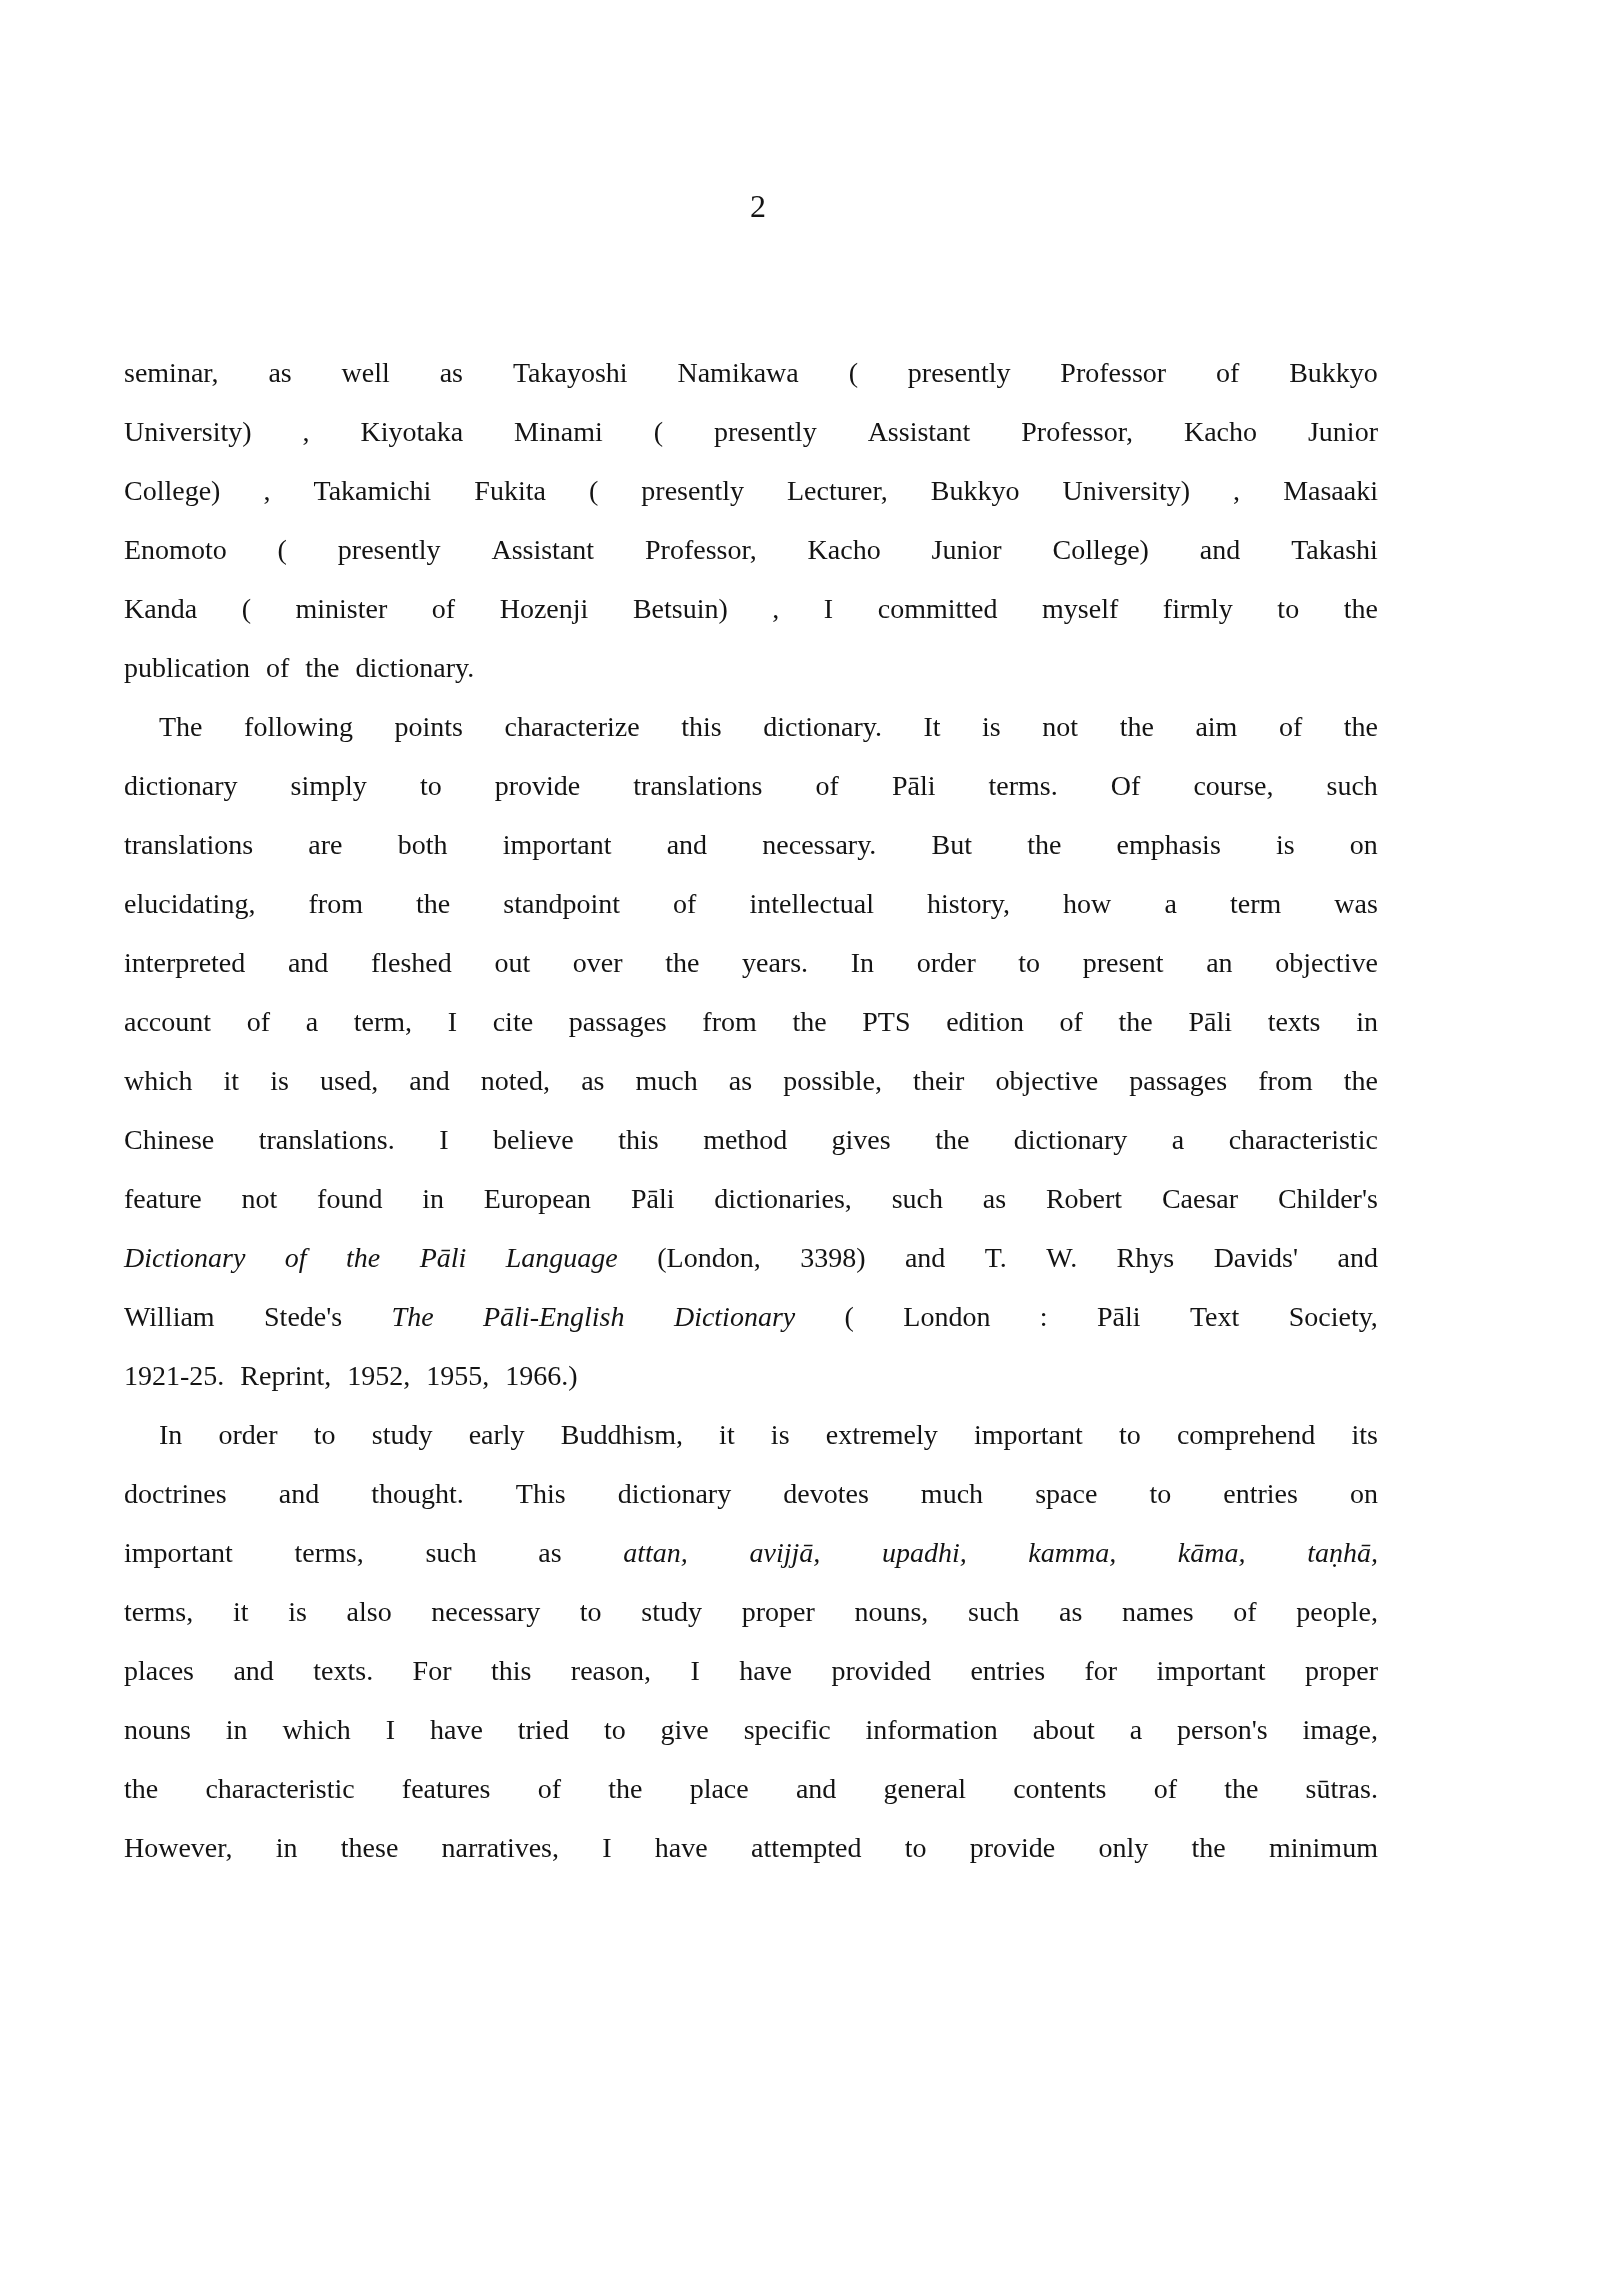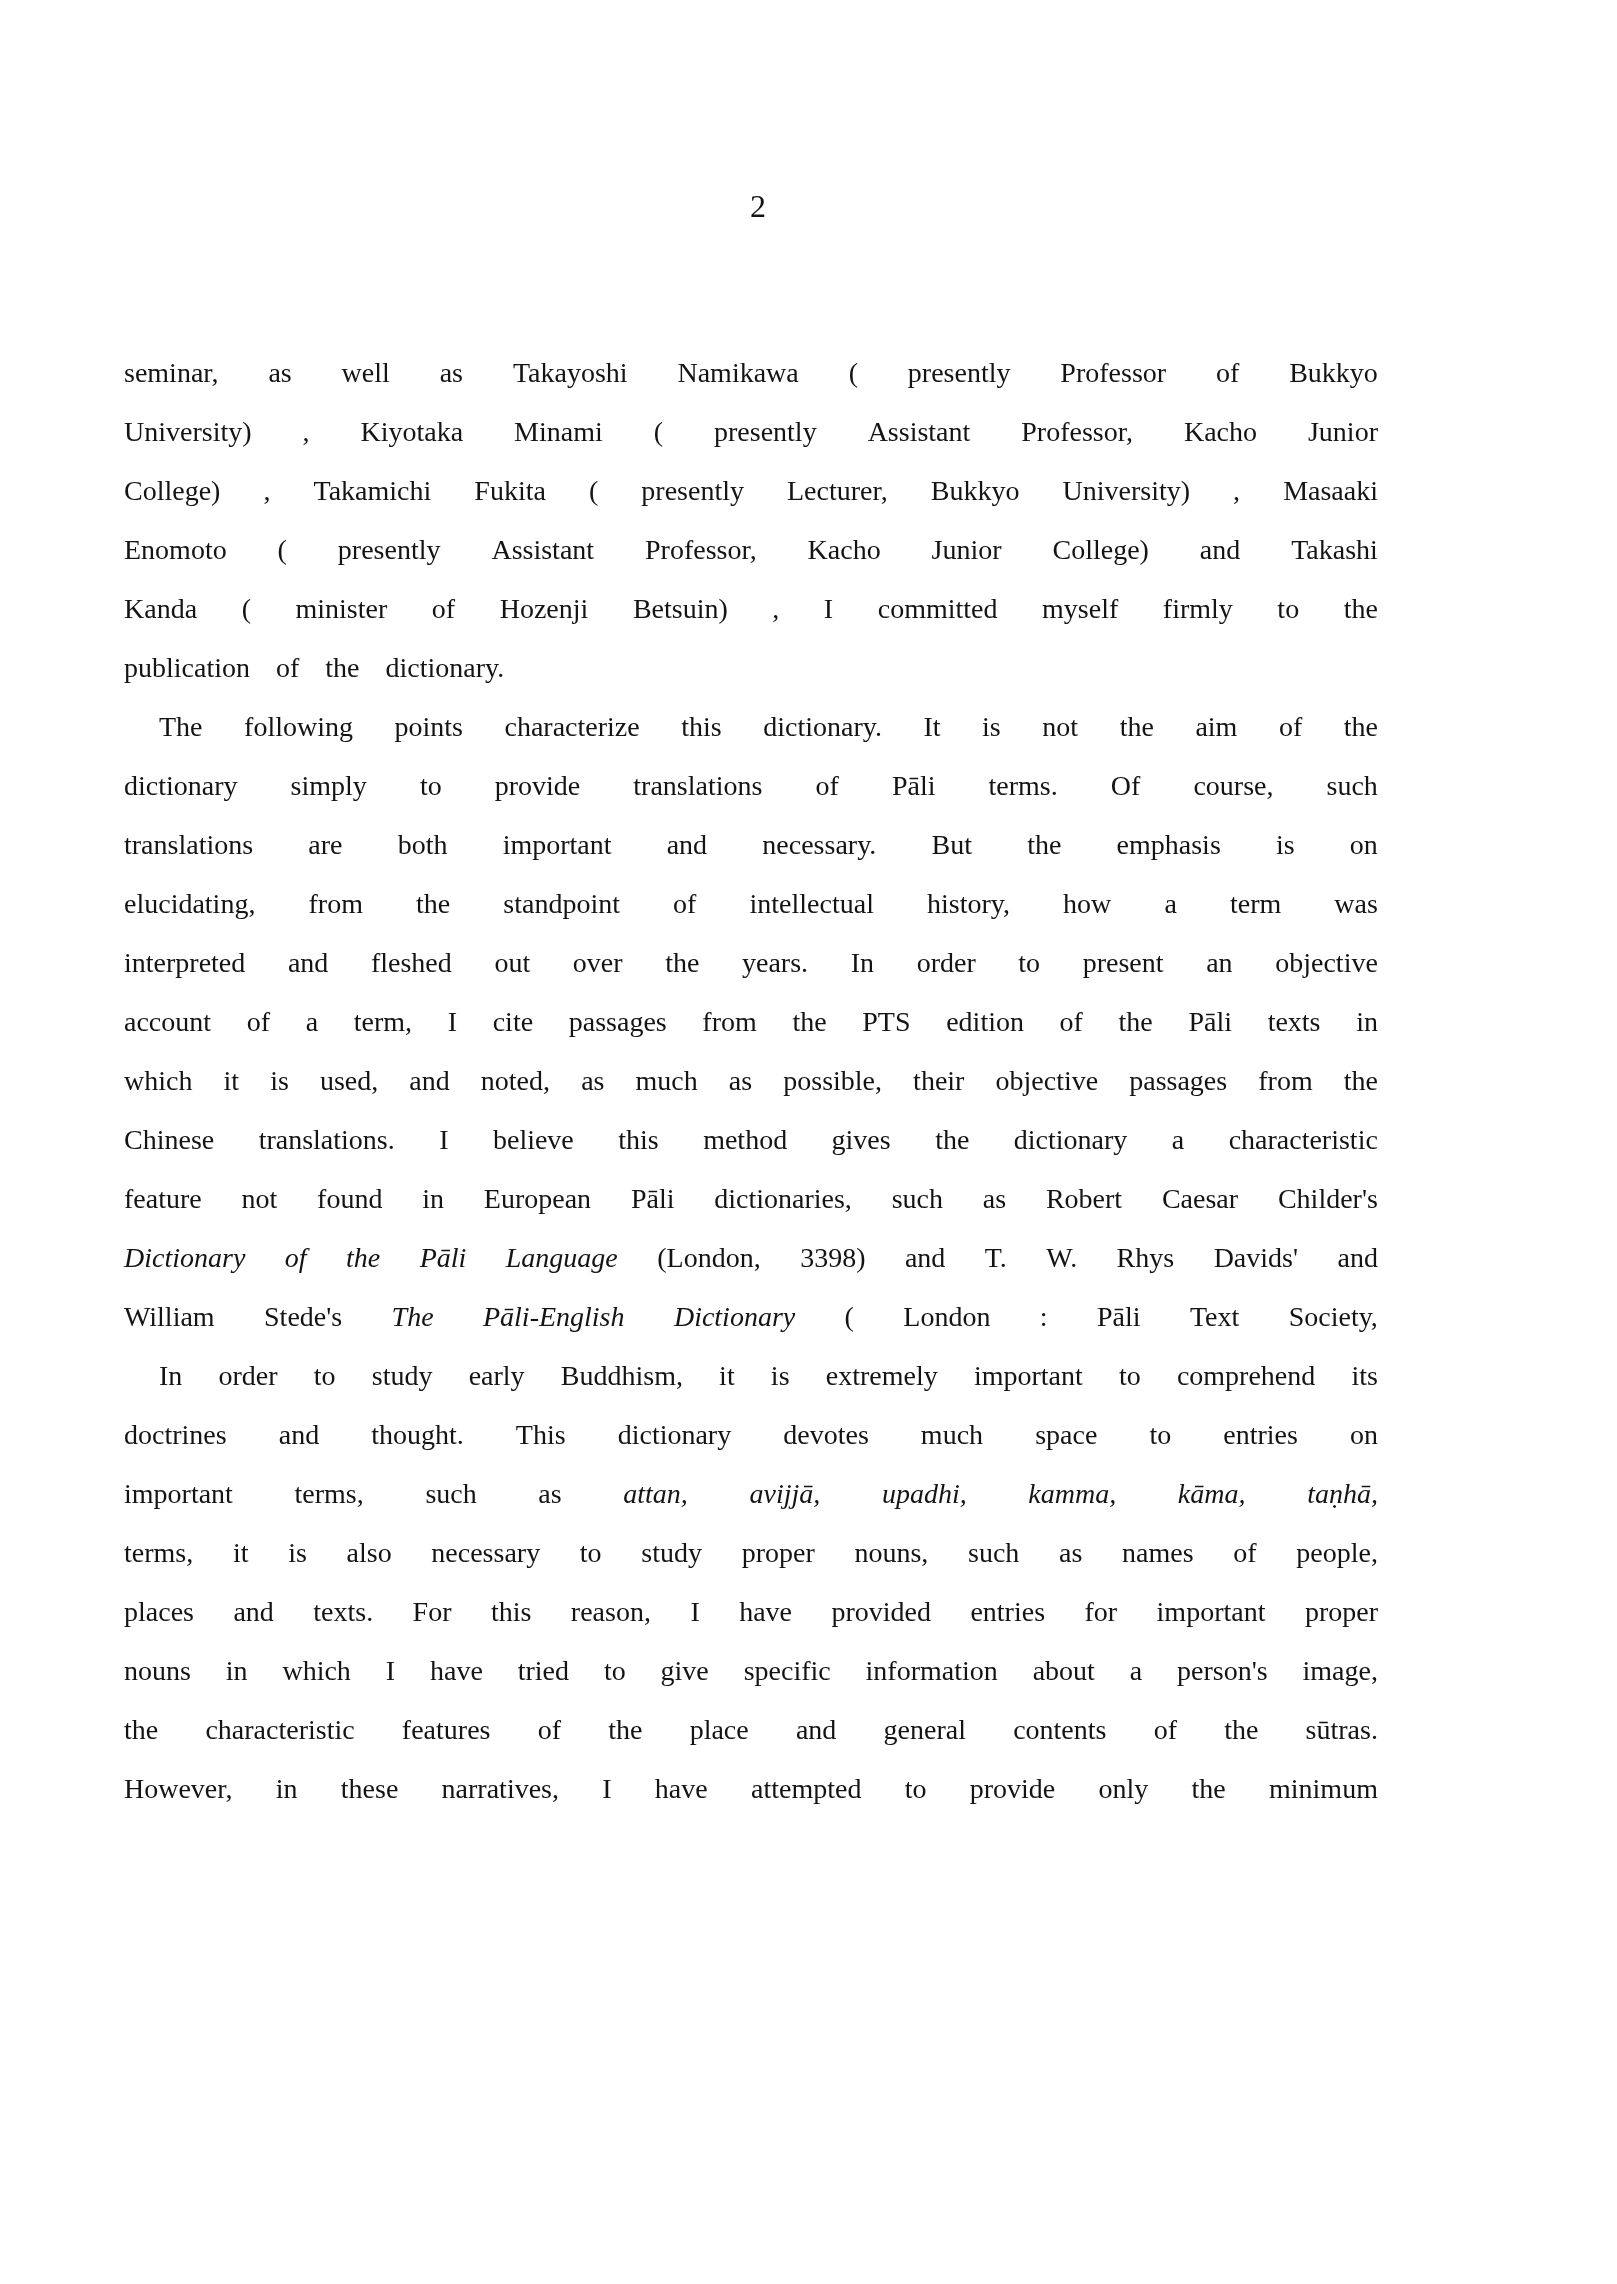--- a/index.html
+++ b/index.html
@@ -37,21 +37,21 @@
     display: flex;
     justify-content: space-between;
     align-items: baseline;
     height: 59px;
     font-size: 28px;
     white-space: nowrap;
     overflow: visible;
   }
   .line span { line-height: 59px; }
   .line.start { padding-left: 35px; }
-  .line.end { justify-content: flex-start; gap: 26px; }
+  .line.end { justify-content: flex-start; gap: 16px; }
   .it { font-style: italic; }
 </style>
 </head>
 <body>
 
 <div class="page">
   <div class="page-number">2</div>
   <div class="body-text" id="body-text">
       <div class="line">
         <span>seminar,</span>
@@ -276,20 +276,27 @@
         <span class="it">The</span>
         <span class="it">Pāli-English</span>
         <span class="it">Dictionary</span>
         <span>(</span>
         <span>London</span>
         <span>:</span>
         <span>Pāli</span>
         <span>Text</span>
         <span>Society,</span>
       </div>
+      <div class="line end">
+        <span>1921-25.</span>
+        <span>Reprint,</span>
+        <span>1952,</span>
+        <span>1955,</span>
+        <span>1966.)</span>
+      </div>
       <div class="line start">
         <span>In</span>
         <span>order</span>
         <span>to</span>
         <span>study</span>
         <span>early</span>
         <span>Buddhism,</span>
         <span>it</span>
         <span>is</span>
         <span>extremely</span>

